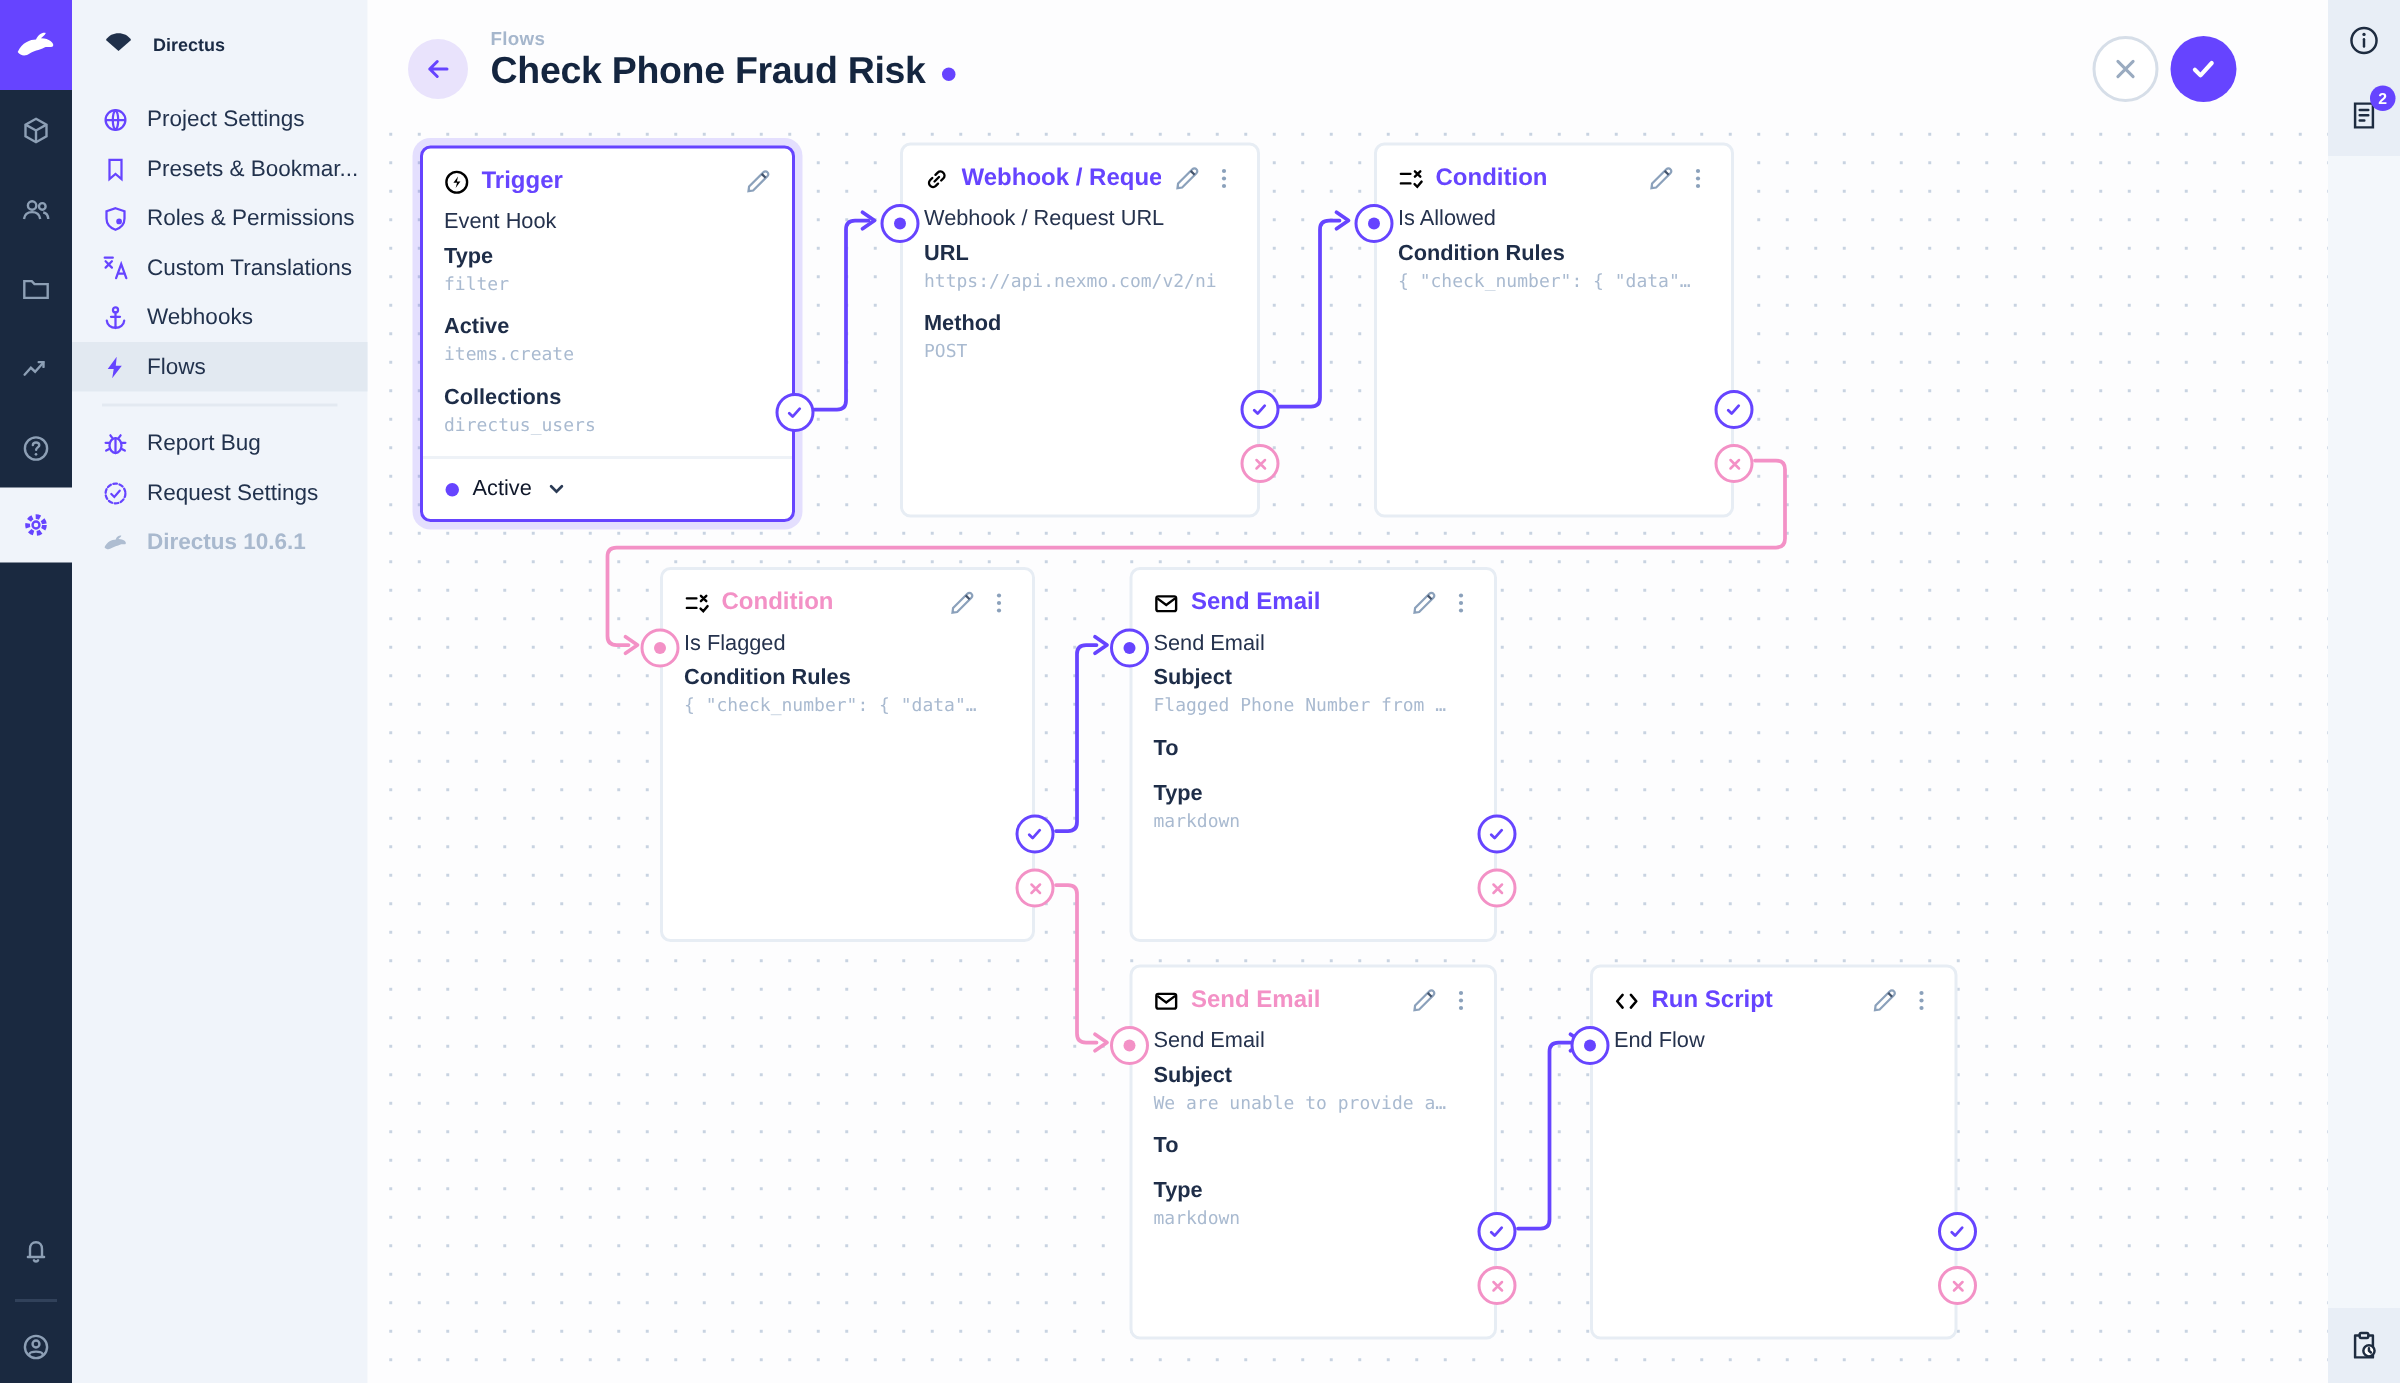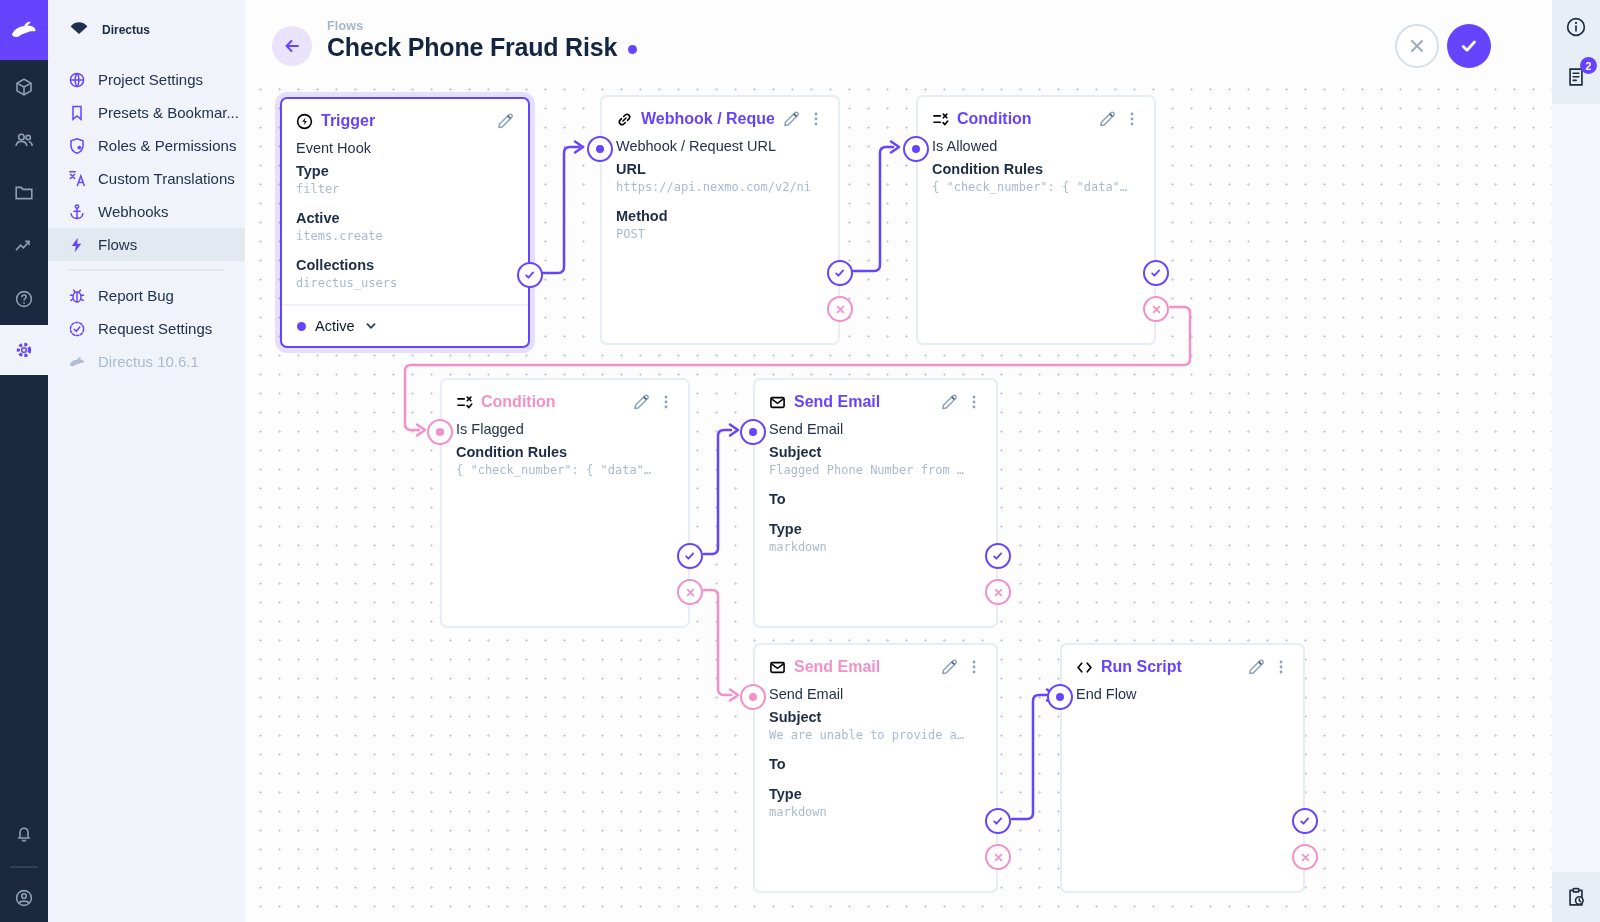--- a/index.html
+++ b/index.html
@@ -17,21 +17,21 @@
 
   
   .nav-sidebar { position:absolute; left:48px; top:0; width:197px; height:922px; background:#f0f4fa; z-index:19; }
   .project-header { height:60px; display:flex; align-items:center; gap:12px; padding:0 20px; cursor:pointer; }
   .project-name { font-size:12px; font-weight:700; color:#1b2b45; }
   .nav-list { padding-top:3px; }
   .nav-item { height:33px; display:flex; align-items:center; gap:12px; padding:0 20px; cursor:pointer; font-size:15px; font-weight:500; color:#22324d; white-space:nowrap; overflow:hidden; }
   .nav-item.active { background:#e2e9f1; }
   .nav-item svg { flex:none; }
   .nav-divider { height:2px; background:#e3e9f1; margin:8px 20px; }
-  .nav-version { color:#a9b9ce; font-weight:400; }
+  .nav-version { color:#a9b9ce; font-weight:700; }
 
   
   .canvas { position:absolute; left:245px; top:0; width:1307px; height:922px; background:#fdfdfe; overflow:hidden; }
   .dot-grid { position:absolute; left:6px; top:80px; right:0; bottom:0; background-image:radial-gradient(#c8d3e1 1.1px, transparent 1.25px); background-size:19px 19px; }
   .edges { position:absolute; left:0; top:0; z-index:1; }
   .edge { fill:none; stroke-width:2.5; }
   .edge.purple { stroke:#6644ff; }
   .edge.pink   { stroke:#f391c6; }
 
   

